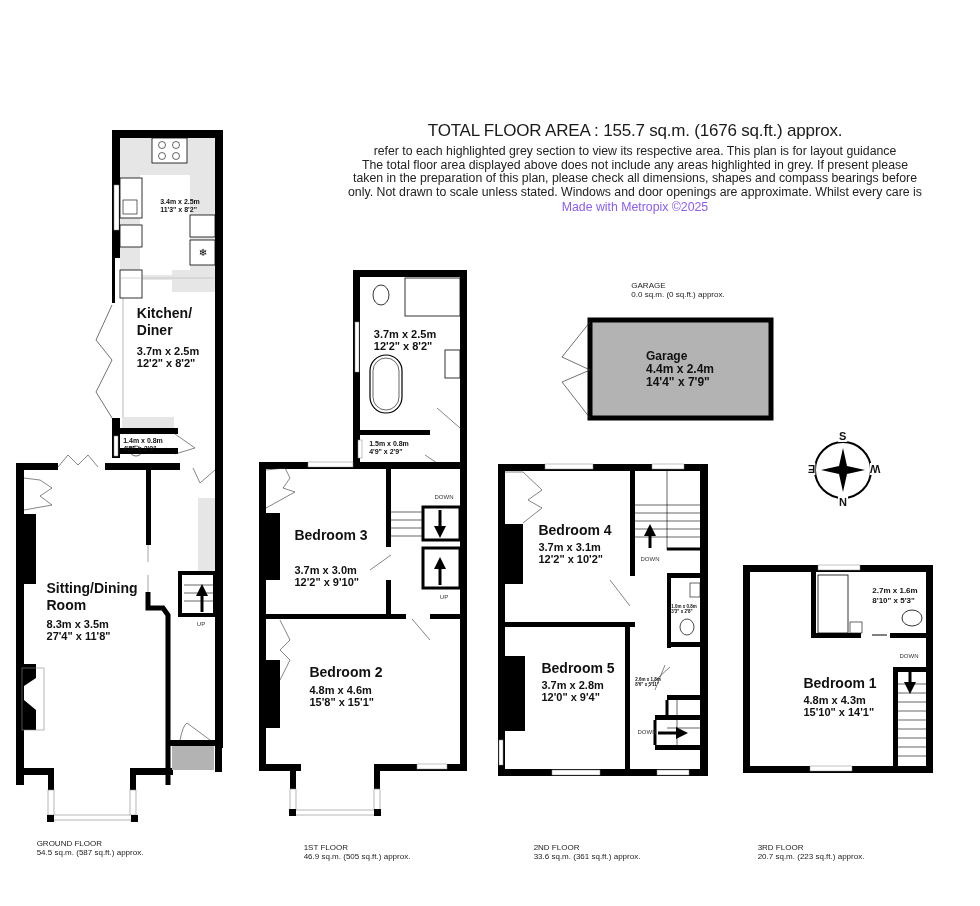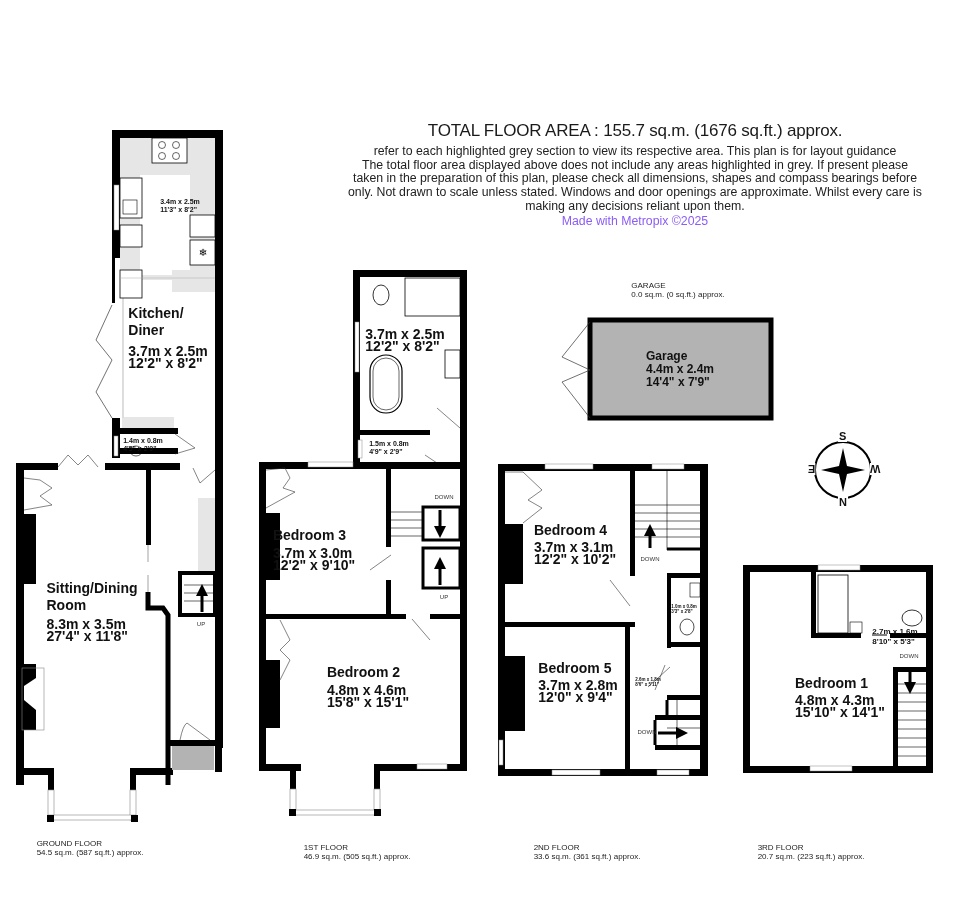--- a/index.html
+++ b/index.html
@@ -5,38 +5,37 @@
   html, body { margin: 0; padding: 0; background: #ffffff; }
   body { width: 980px; height: 906px; position: relative; overflow: hidden;
          font-family: "Liberation Sans", sans-serif; color: #111; }
   .header { position: absolute; left: 330px; top: 121px; width: 610px; text-align: center; }
   .header .title { font-size: 17px; color: #1a1a1a; margin-bottom: 4px; letter-spacing: -0.2px; text-align: center; }
   .header .disclaimer { font-size: 12.3px; line-height: 13.7px; color: #222; }
   .header .credit { font-size: 12.3px; color: #8b5cf6; }
   svg.plan { position: absolute; left: 0; top: 0; }
   .lbl { position: absolute; text-align: left; transform: translateX(-50%); white-space: nowrap; }
   .room-name { font-weight: bold; font-size: 14px; line-height: 17px; }
-  .room-dim { font-weight: bold; font-size: 14px; line-height: 12px; }
+  .room-dim { font-weight: bold; font-size: 11px; line-height: 12px; }
   .room-dim-sm { font-weight: bold; font-size: 7px; line-height: 8px; }
   .room-dim-xs { font-weight: bold; font-size: 4.5px; line-height: 5px; }
   .floor-lbl { font-size: 8px; line-height: 9px; color: #222; }
   .stair-lbl { font-size: 6px; color: #333; }
   .compass-lbl { position: absolute; font-weight: bold; font-size: 11px; }
 </style>
 </head>
 <body>
 
 <div class="header">
   <div class="title">TOTAL FLOOR AREA : 155.7 sq.m. (1676 sq.ft.) approx.</div>
   <div class="disclaimer">
     <div>refer to each highlighted grey section to view its respective area. This plan is for layout guidance</div>
     <div>The total floor area displayed above does not include any areas highlighted in grey. If present please</div>
     <div>taken in the preparation of this plan, please check all dimensions, shapes and compass bearings before</div>
     <div>only. Not drawn to scale unless stated. Windows and door openings are approximate. Whilst every care is</div>
-    <div>making any decisions reliant upon them.</div>
   </div>
   <div class="credit">Made with Metropix ©2025</div>
 </div>
 
 <svg class="plan" width="980" height="906" viewBox="0 0 980 906">
   <defs>
     <marker id="ah" markerWidth="4" markerHeight="4" refX="2" refY="2" orient="auto">
       <path d="M0,0 L4,2 L0,4 z" fill="#000"></path>
     </marker>
   </defs>
@@ -292,28 +291,28 @@
 </div>
 
 <div class="lbl room-dim" style="left:405px;top:328px;">
   <div>3.7m  x 2.5m</div>
   <div>12'2"  x 8'2"</div>
 </div>
 <div class="lbl room-dim-sm" style="left:389px;top:440px;">
   <div>1.5m  x 0.8m</div>
   <div>4'9"  x 2'9"</div>
 </div>
-<div class="lbl" style="left:314px;top:527px;">
+<div class="lbl" style="left:331px;top:527px;">
   <div class="room-name">Bedroom 3</div>
-  <div class="room-dim" style="margin-top:3px;">3.7m  x 3.0m</div>
+  <div class="room-dim" style="margin-top:20px;">3.7m  x 3.0m</div>
   <div class="room-dim">12'2"  x 9'10"</div>
 </div>
 <div class="lbl stair-lbl" style="left:444px;top:494px;">DOWN</div>
 <div class="lbl stair-lbl" style="left:444px;top:594px;">UP</div>
-<div class="lbl" style="left:368px;top:664px;">
+<div class="lbl" style="left:346px;top:664px;">
   <div class="room-name">Bedroom 2</div>
   <div class="room-dim" style="margin-top:3px;">4.8m  x 4.6m</div>
   <div class="room-dim">15'8"  x 15'1"</div>
 </div>
 <div class="lbl floor-lbl" style="left:357px;top:843px;">
   <div>1ST FLOOR</div>
   <div>46.9 sq.m. (505 sq.ft.) approx.</div>
 </div>
 
 <div class="lbl floor-lbl" style="left:678px;top:281px;">
@@ -344,21 +343,21 @@
 <div class="lbl room-dim-xs" style="left:648px;top:677px;">
   <div>2.6m  x 1.8m</div>
   <div>8'6"  x 5'11"</div>
 </div>
 <div class="lbl stair-lbl" style="left:647px;top:729px;">DOWN</div>
 <div class="lbl floor-lbl" style="left:587px;top:843px;">
   <div>2ND FLOOR</div>
   <div>33.6 sq.m. (361 sq.ft.) approx.</div>
 </div>
 
-<div class="lbl room-dim-sm" style="left:895px;top:586px;font-size:8px;line-height:10px;margin-top:41px;">
+<div class="lbl room-dim-sm" style="left:895px;top:586px;font-size:8px;line-height:10px;">
   <div>2.7m  x 1.6m</div>
   <div>8'10"  x 5'3"</div>
 </div>
 <div class="lbl stair-lbl" style="left:909px;top:653px;">DOWN</div>
 <div class="lbl" style="left:840px;top:675px;">
   <div class="room-name">Bedroom 1</div>
   <div class="room-dim" style="margin-top:2px;">4.8m  x 4.3m</div>
   <div class="room-dim">15'10"  x 14'1"</div>
 </div>
 <div class="lbl floor-lbl" style="left:811px;top:843px;">

